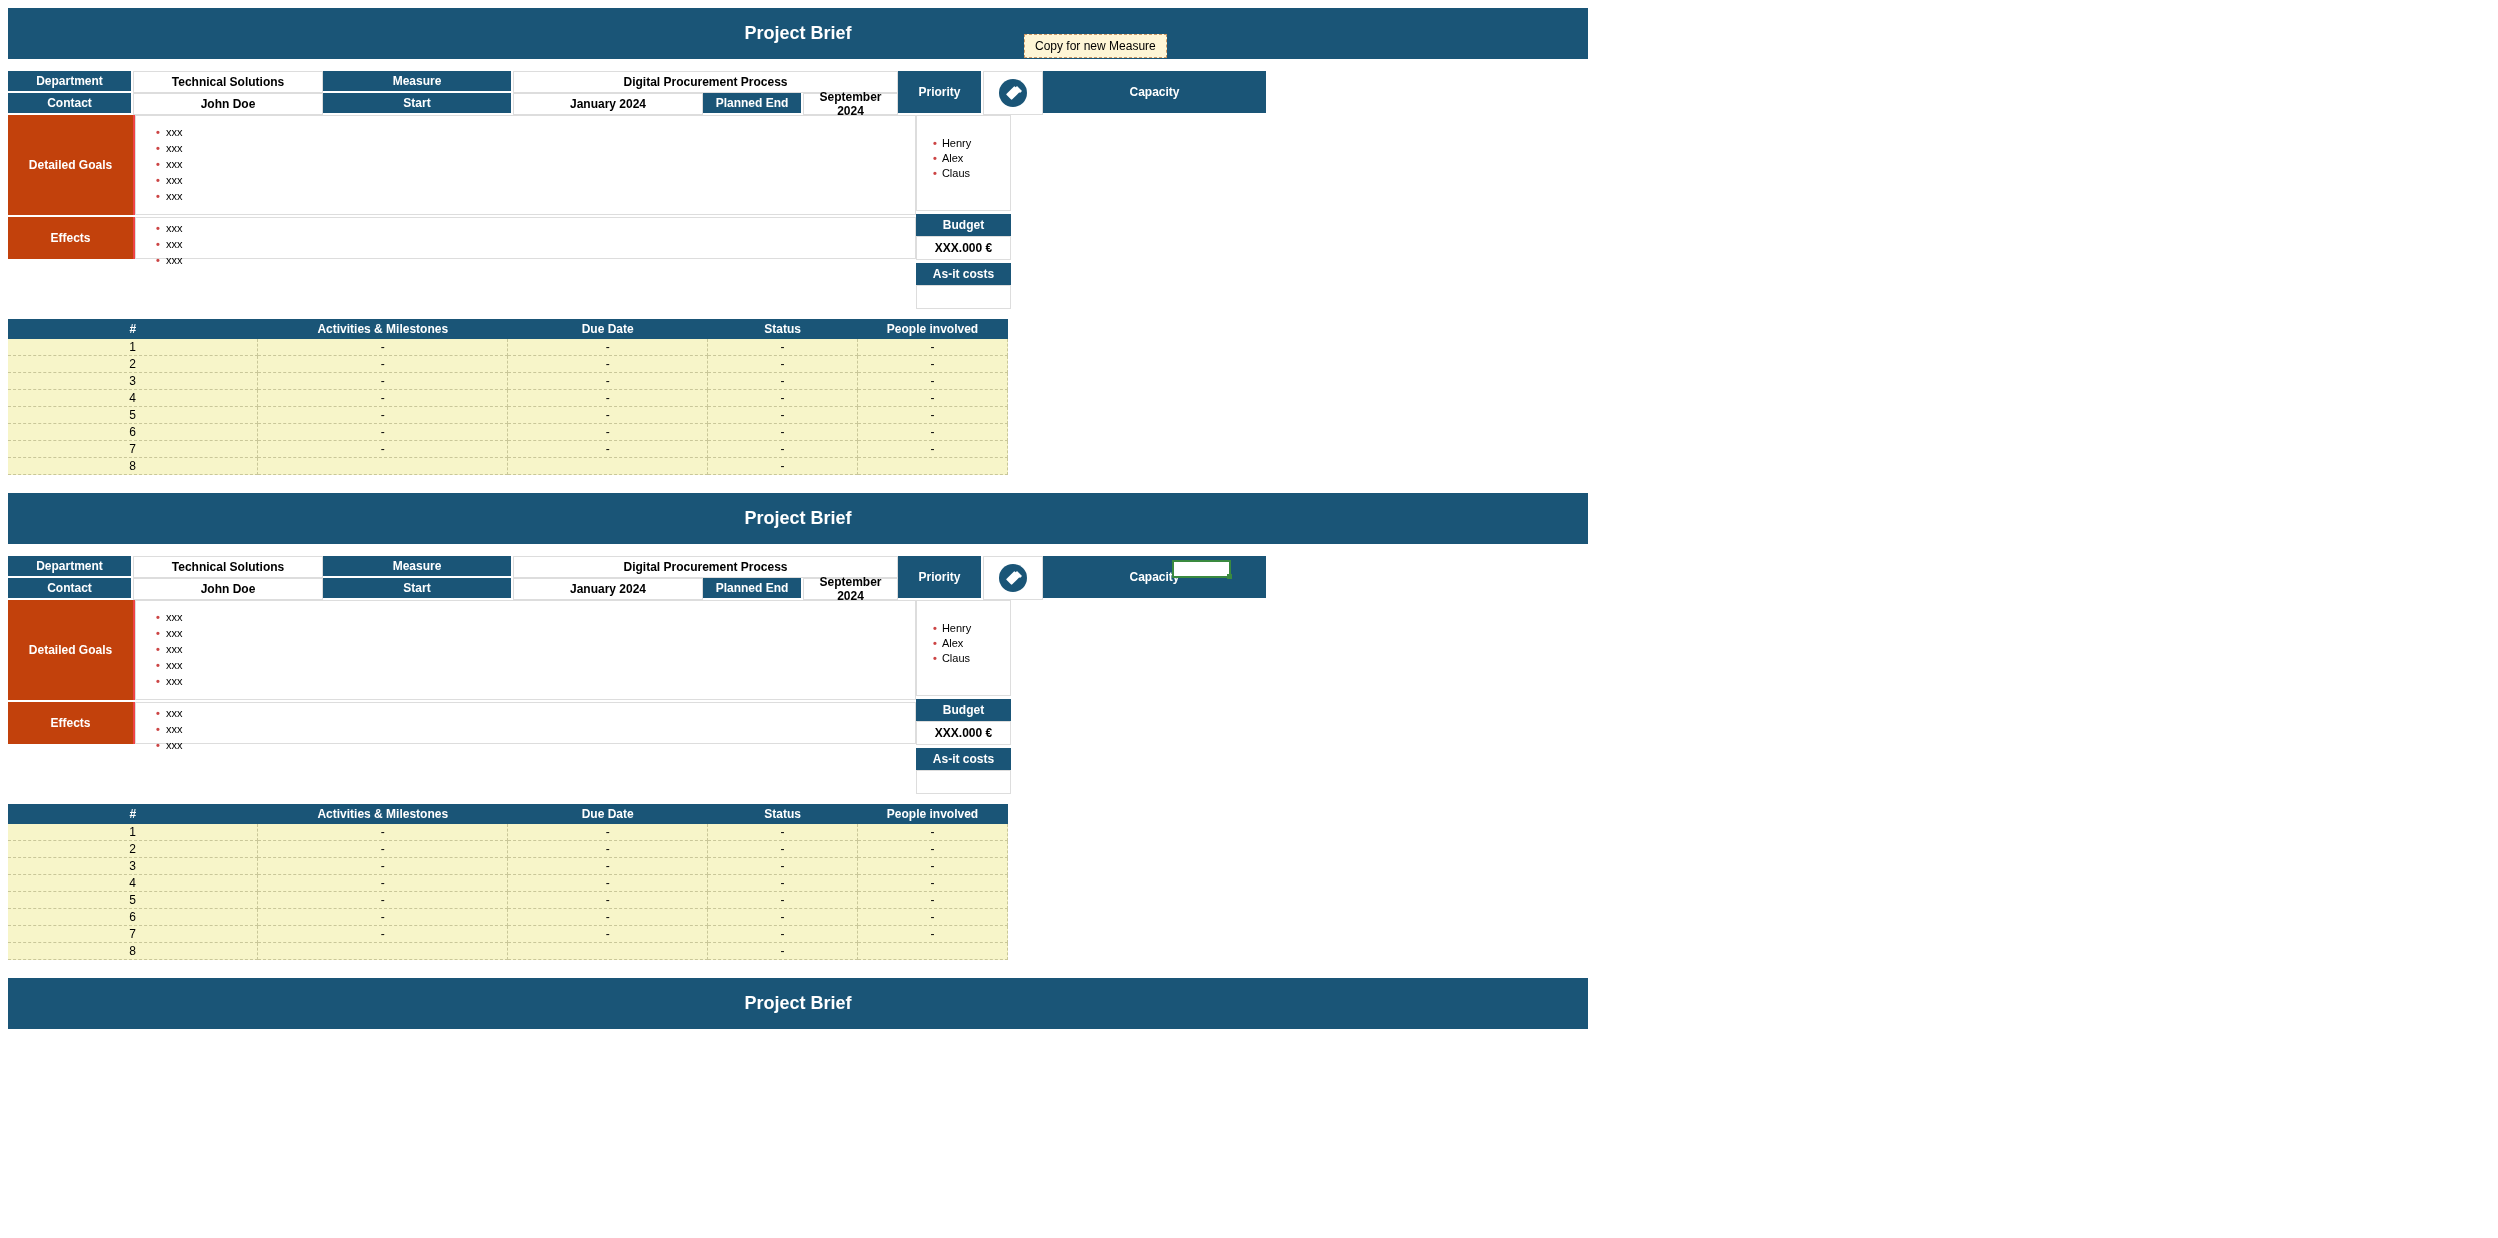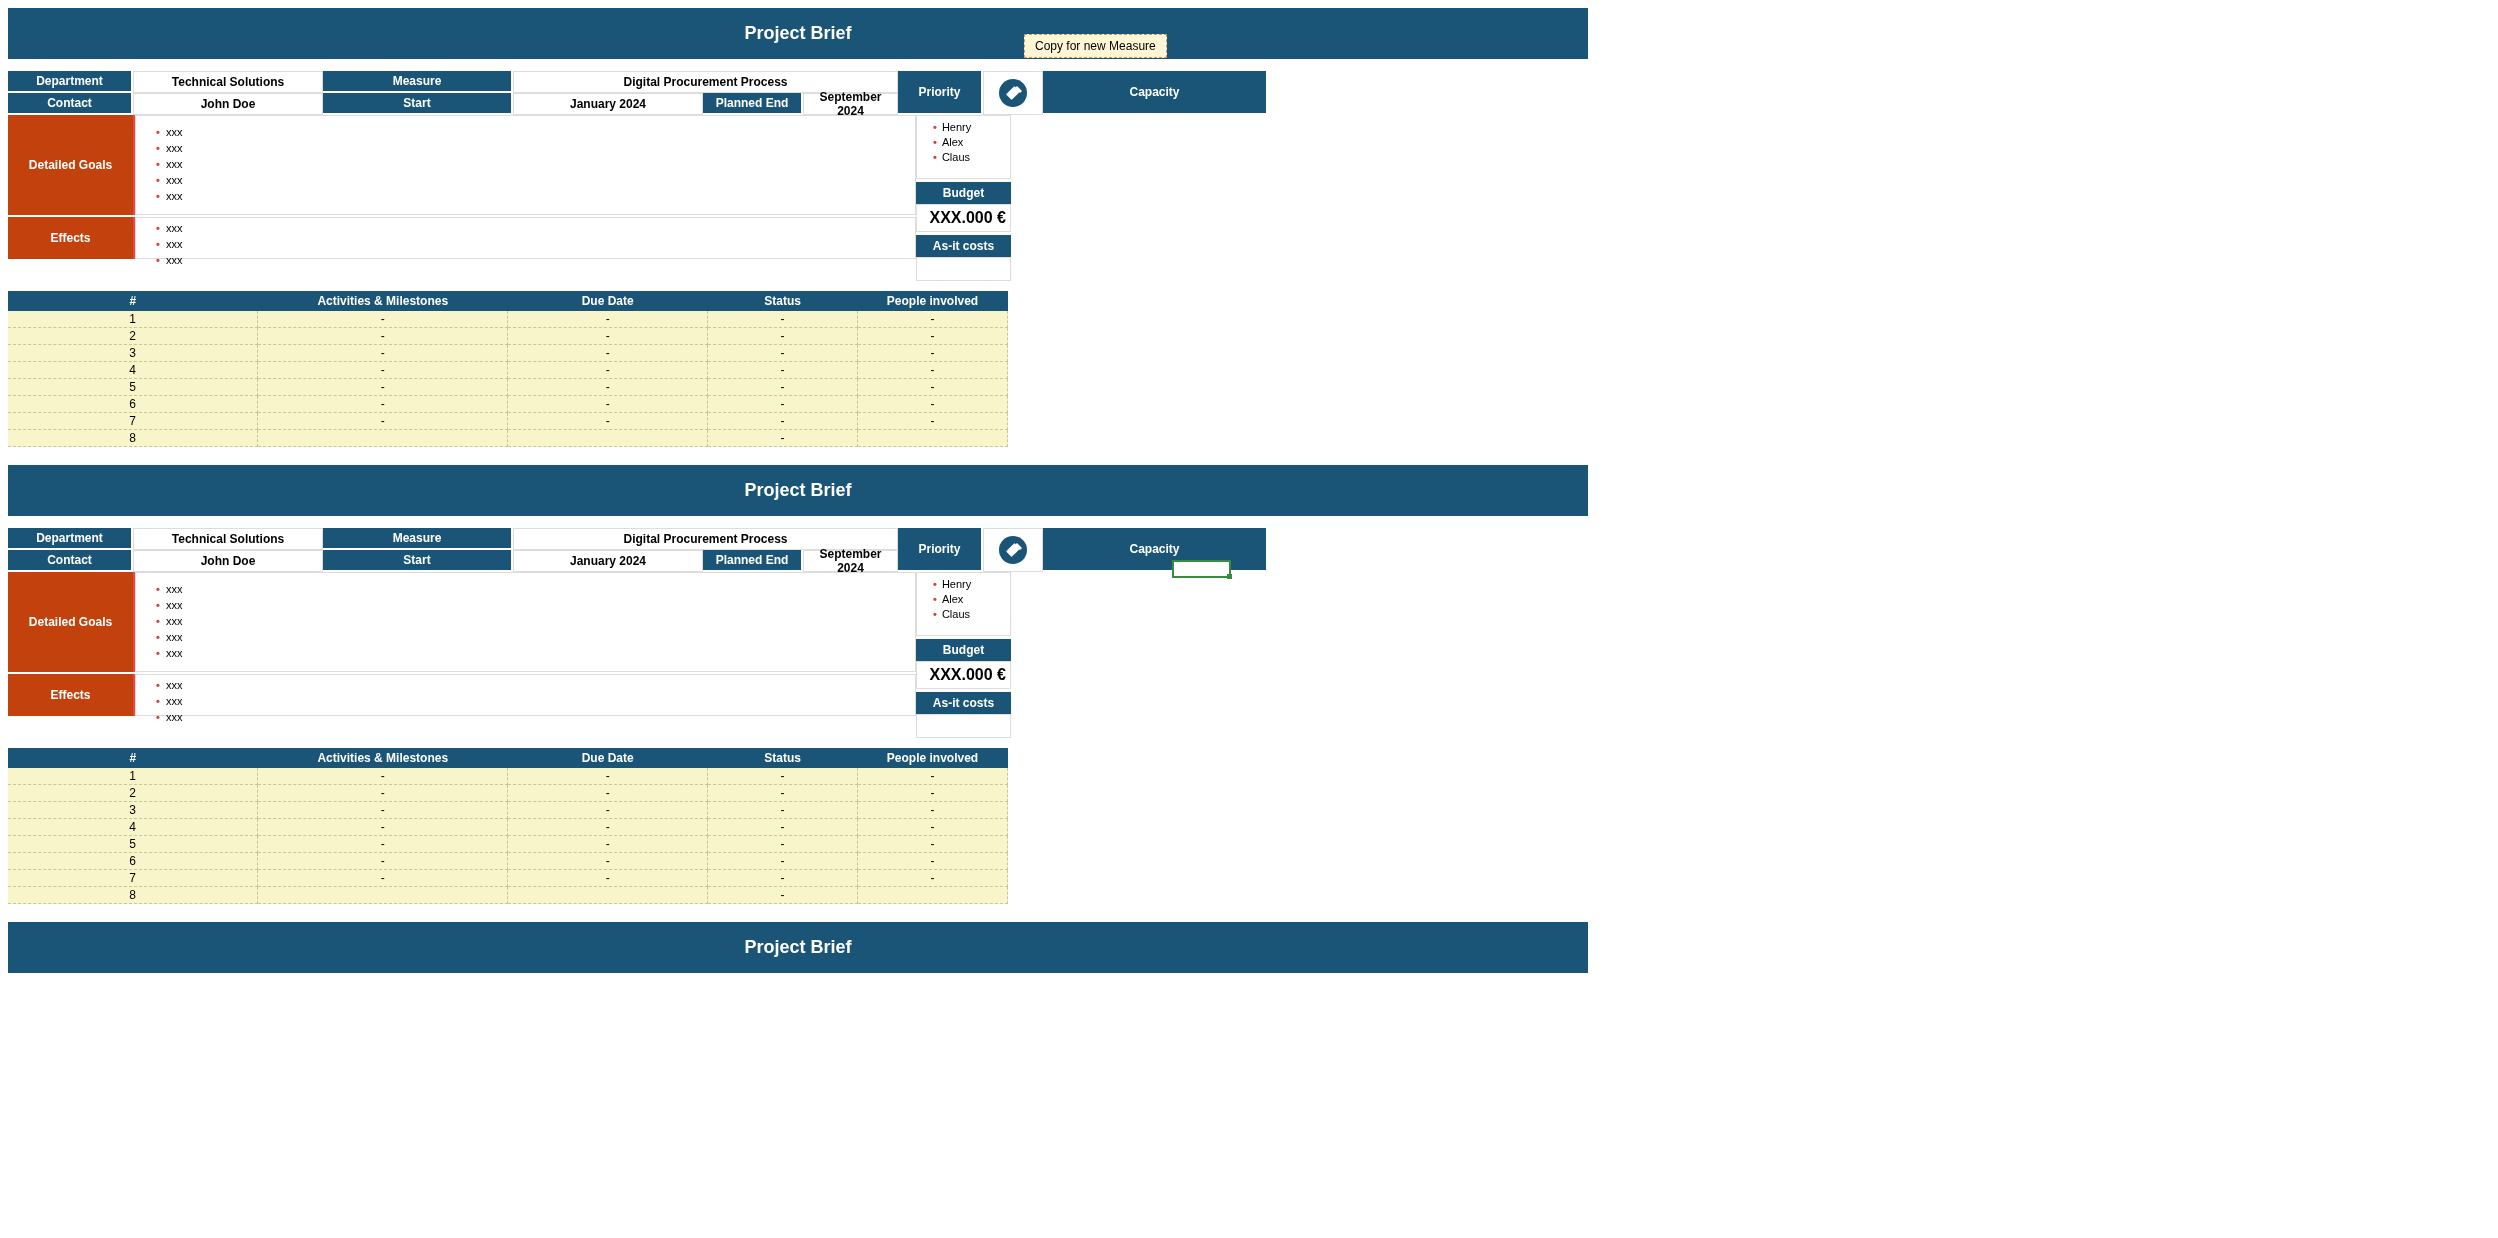--- a/index.html
+++ b/index.html
@@ -90,31 +90,31 @@
 .goals-body ul { margin:0; padding-left:14px; list-style:none;}
 .goals-body li::before { content:"• "; color:#c44; font-weight:bold; margin-right:3px;}
 .goals-body li { line-height:16px; }
 
 .right-col {
   width: 95px;
   margin-left:0;
 }
 .cap-list {
   border:1px solid #ddd;
-  padding:4px 6px;
+  padding:20px 6px;
   font-size:11px;
 }
 .cap-list ul{margin:0;padding-left:10px;list-style:none;}
 .cap-list li::before{content:"• ";color:#c44;font-weight:bold;margin-right:2px;}
 .cap-list li{line-height:15px;}
 .budget-hdr{
   background:#1a5577;color:#fff;font-weight:bold;text-align:center;padding:4px;font-size:12px;margin-top:3px;
 }
 .budget-val{
-  border:1px solid #ddd;text-align:right;font-weight:bold;padding:4px;font-size:16px;
+  border:1px solid #ddd;text-align:center;font-weight:bold;padding:4px;font-size:12px;
 }
 
 .details-wrap { display:flex; }
 .details-left { width:908px; }
 
 
 .act-table { width:1000px; border-collapse:collapse; margin-top:10px;}
 .act-table th {
   background:#1a5577; color:#fff; font-weight:bold; font-size:12px; padding:3px; text-align:center;
 }

